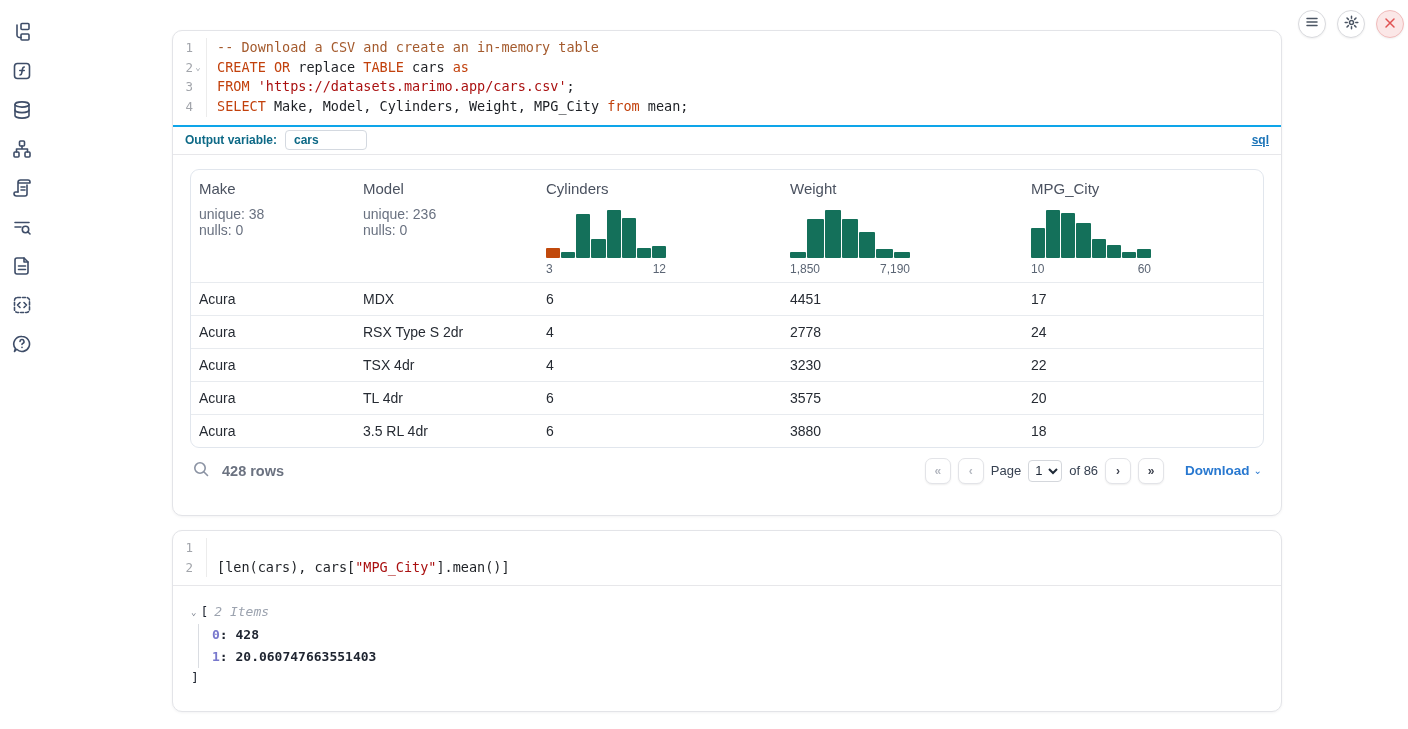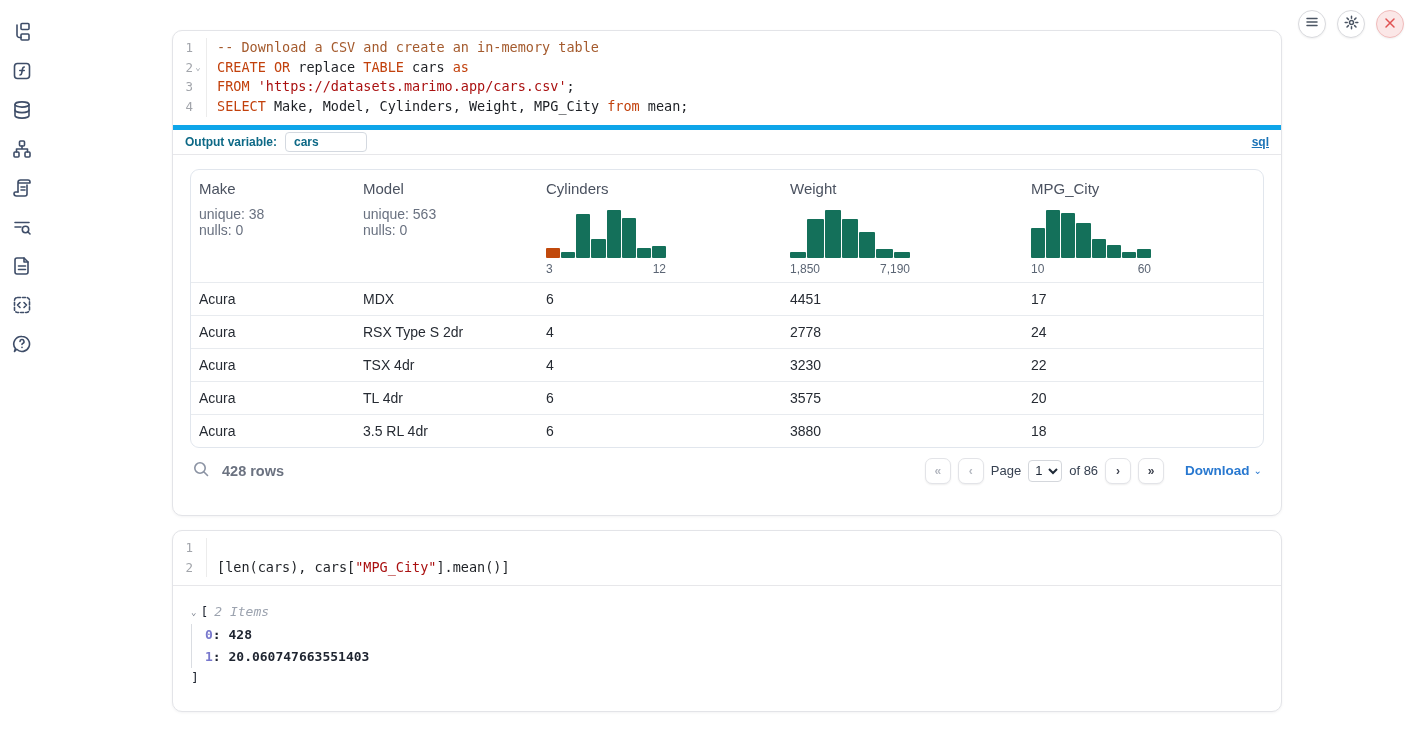--- a/index.html
+++ b/index.html
@@ -35,21 +35,21 @@
   .gutter { width:34px; flex:0 0 34px; display:flex; justify-content:flex-end; align-items:center;
     padding-right:3px; color:#a2a5ab; font-size:12.5px; border-right:1px solid #ececec; }
   .gutter .fold { width:10px; font-size:9px; color:#9aa0a8; text-align:center; }
   .code-text { padding-left:10px; white-space:pre; color:#1d2025; }
   .tok-comment { color:#a45a2d; }
   .tok-keyword { color:#c2410c; }
   .tok-string { color:#aa1111; }
   .tok-plain { color:#1d2025; }
 
   
-  .outvar-row { border-top:5px solid #0ea5e9; height:29px; display:flex; align-items:center;
+  .outvar-row { border-top:2px solid #0ea5e9; height:29px; display:flex; align-items:center;
     padding:0 12px; flex:0 0 29px; }
   .outvar-label { color:#0d6986; font-size:12px; font-weight:bold; }
   .outvar-input { margin-left:8px; width:82px; height:20px; border:1px solid #d4d9e0; border-radius:4px;
     font-size:12px; font-weight:bold; color:#0d6986; padding:0 8px; outline:none;
     font-family:"Liberation Sans", sans-serif; }
   .lang-tag { margin-left:auto; color:#1a73b7; font-size:12px; font-weight:bold;text-decoration:underline; }
 
   
   .cell-output { border-top:1px solid #e7e7ea; flex:1; padding:14px 17px 0 17px; }
   .data-table { border:1px solid #e1e6ed; border-radius:9px; overflow:hidden; }
@@ -81,21 +81,21 @@
     display:flex; align-items:center; gap:4px; }
   .download .chev { font-size:10px; font-weight:normal; }
 
   
   .cell2-output { border-top:1px solid #e7e7ea; padding:16px 18px;
     font-family:"DejaVu Sans Mono", monospace; font-size:13px; color:#1e2430; }
   .tree-head { display:flex; align-items:center; line-height:20px; }
   .tree-chev { font-size:9px; color:#6b7280; margin-right:4px; }
   .tree-bracket { color:#1e2430; }
   .tree-items-label { color:#9ca3af; font-style:italic; margin-left:6px; }
-  .tree-body { margin-left:0; border-left:1px solid #dadde2; padding-left:13px; margin-top:2px; }
+  .tree-body { margin-left:7px; border-left:1px solid #dadde2; padding-left:13px; margin-top:2px; }
   .tree-entry { line-height:22px; font-weight:bold; }
   .tree-key { color:#7878cd; }
   .tree-close { line-height:20px; }
 </style>
 </head>
 <body>
 
 <div class="sidebar">
   <div class="side-btn">
     <svg width="20" height="20" viewBox="0 0 20 20">
@@ -224,21 +224,21 @@
     <div class="cell-output">
       <div class="data-table">
         <div class="tbl-header" id="tblHeader">
             <div class="th">
               <div class="th-title">Make</div>
               <div class="th-stat">unique: 38</div>
               <div class="th-stat">nulls: 0</div>
             </div>
             <div class="th">
               <div class="th-title">Model</div>
-              <div class="th-stat">unique: 563</div>
+              <div class="th-stat">unique: 236</div>
               <div class="th-stat">nulls: 0</div>
             </div>
             <div class="th">
               <div class="th-title">Cylinders</div>
               <div class="hist">
                 <div class="bar" style="height: 10px; background: rgb(193, 73, 12);"></div>
                 <div class="bar" style="height: 6px; background: rgb(20, 112, 90);"></div>
                 <div class="bar" style="height: 44px; background: rgb(20, 112, 90);"></div>
                 <div class="bar" style="height: 19px; background: rgb(20, 112, 90);"></div>
                 <div class="bar" style="height: 48px; background: rgb(20, 112, 90);"></div>

